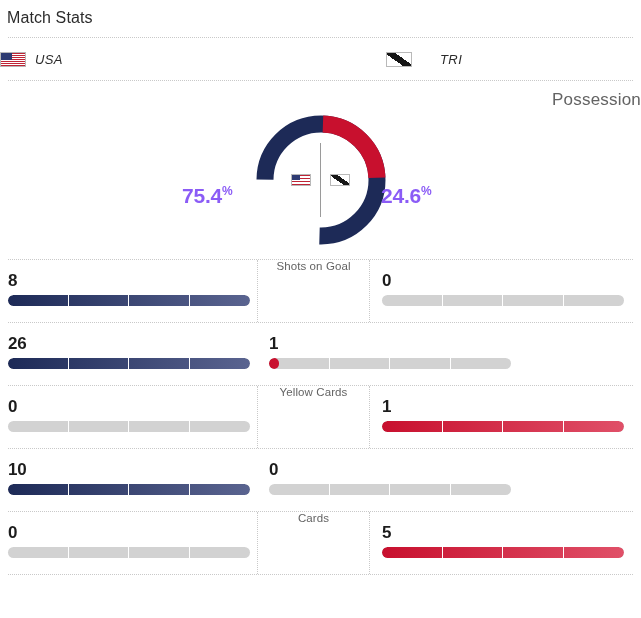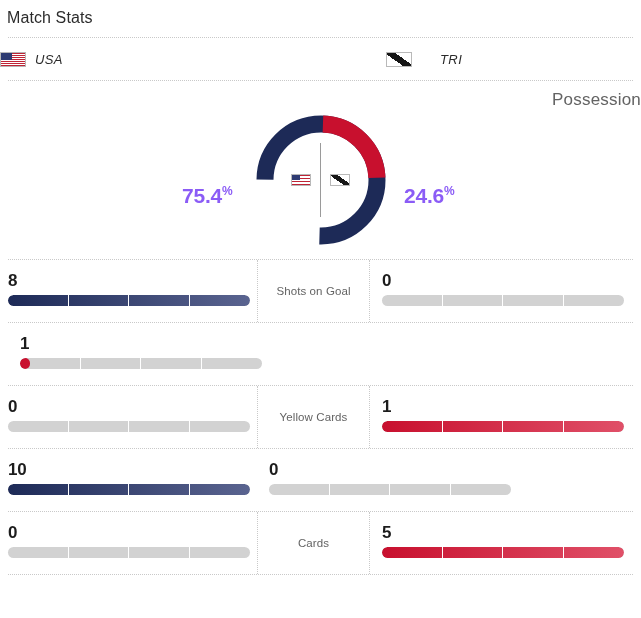--- a/index.html
+++ b/index.html
@@ -167,21 +167,21 @@
     letter-spacing: -0.2px;
     margin-top: 16px;
   }
   .pct sup {
     font-size: 12px;
     font-weight: bold;
     vertical-align: super;
     letter-spacing: 0;
   }
   .pct.left  { left: 182px; }
-  .pct.right { left: 404px; }
+  .pct.right { left: 381px; }
 
   
   .stats {
     border-top: 1px dotted #c9c9c9;
     margin: 0 8px;
   }
   .stat-row {
     display: flex;
     height: 63px;
     border-bottom: 1px dotted #c9c9c9;
@@ -240,21 +240,21 @@
         transparent 50% calc(75% - 1px), #ffffff calc(75% - 1px) 75%,
         transparent 75% 100%);
     pointer-events: none;
   }
 
   .center-col {
     width: 113px;
     border-left: 1px dotted #c9c9c9;
     border-right: 1px dotted #c9c9c9;
     display: flex;
-    align-items: center;
+    align-items: flex-start;
     justify-content: center;
     text-align: center;
   }
   .center-label {
     font-size: 11.5px;
     color: #636363;
     letter-spacing: 0.1px;
   }
 </style>
 </head>
@@ -326,20 +326,27 @@
       <div class="side right">
         <div class="stat-value">0</div>
         <div class="bar-track">
 
           <div class="bar-ticks"></div>
         </div>
       </div>
     </div>
 
     <div class="stat-row">
+      <div class="side left">
+        <div class="stat-value">26</div>
+        <div class="bar-track">
+          <div class="bar-fill usa" style="width: 100%;"></div>
+          <div class="bar-ticks"></div>
+        </div>
+      </div>
       <div class="side right">
         <div class="stat-value">1</div>
         <div class="bar-track">
           <div class="bar-fill tri" style="width: 4%;"></div>
           <div class="bar-ticks"></div>
         </div>
       </div>
     </div>
 
     <div class="stat-row">

